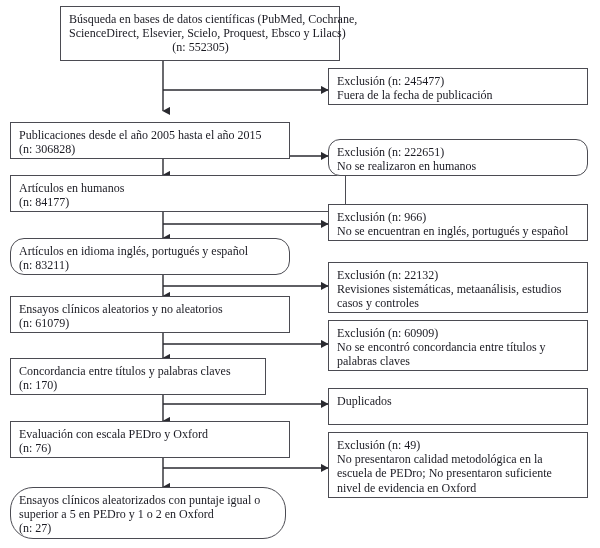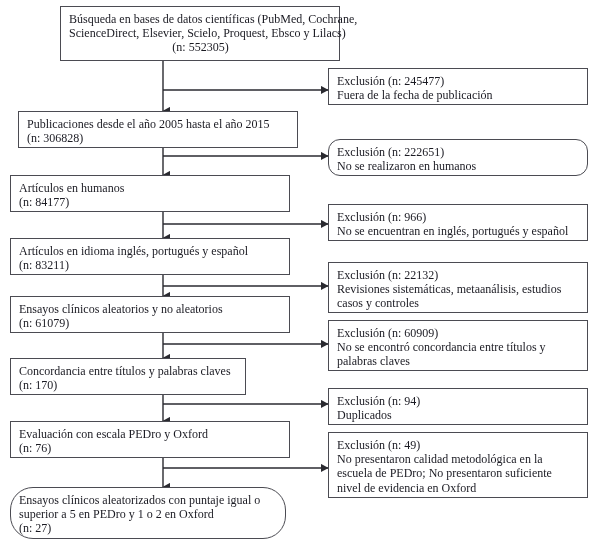--- a/index.html
+++ b/index.html
@@ -76,37 +76,37 @@
         <line x1="163" y1="468" x2="328" y2="468" marker-end="url(#arrow-right)"></line>
       </g>
   </svg>
 
   <div id="flow-nodes">
       <div class="node center" style="left: 60px; top: 6px; width: 280px; height: 55px;">
         <span class="line">Búsqueda en bases de datos científicas (PubMed, Cochrane,</span>
         <span class="line">ScienceDirect, Elsevier, Scielo, Proquest, Ebsco y Lilacs)</span>
         <span class="line">(n: 552305)</span>
       </div>
-      <div class="node left" style="left: 10px; top: 111px; width: 280px; height: 37px; margin-left: 8px;">
+      <div class="node left" style="left: 10px; top: 122px; width: 280px; height: 37px;">
         <span class="line">Publicaciones desde el año 2005 hasta el año 2015</span>
         <span class="line">(n: 306828)</span>
       </div>
-      <div class="node left" style="left: 10px; top: 175px; width: 280px; height: 37px;">
+      <div class="node left" style="left: 10px; top: 175px; width: 336px; height: 37px;">
         <span class="line">Artículos en humanos</span>
         <span class="line">(n: 84177)</span>
       </div>
-      <div class="node left" style="left: 10px; top: 238px; width: 280px; height: 37px;">
+      <div class="node left" style="left: 10px; top: 238px; width: 280px; height: 37px; border-radius: 14px;">
         <span class="line">Artículos en idioma inglés, portugués y español</span>
         <span class="line">(n: 83211)</span>
       </div>
       <div class="node left" style="left: 10px; top: 296px; width: 280px; height: 37px;">
         <span class="line">Ensayos clínicos aleatorios y no aleatorios</span>
         <span class="line">(n: 61079)</span>
       </div>
-      <div class="node left" style="left: 10px; top: 358px; width: 236px; height: 37px;">
+      <div class="node left" style="left: 10px; top: 358px; width: 256px; height: 37px;">
         <span class="line">Concordancia entre títulos y palabras claves</span>
         <span class="line">(n: 170)</span>
       </div>
       <div class="node left" style="left: 10px; top: 421px; width: 280px; height: 37px;">
         <span class="line">Evaluación con escala PEDro y Oxford</span>
         <span class="line">(n: 76)</span>
       </div>
       <div class="node left" style="left: 10px; top: 487px; width: 276px; height: 52px; border-radius: 23px;">
         <span class="line">Ensayos clínicos aleatorizados con puntaje igual o</span>
         <span class="line">superior a 5 en PEDro y 1 o 2 en Oxford</span>
@@ -130,21 +130,20 @@
         <span class="line">Exclusión (n: 22132)</span>
         <span class="line">Revisiones sistemáticas, metaanálisis, estudios</span>
         <span class="line">casos y controles</span>
       </div>
       <div class="node left" style="left: 328px; top: 320px; width: 260px; height: 51px;">
         <span class="line">Exclusión (n: 60909)</span>
         <span class="line">No se encontró concordancia entre títulos y</span>
         <span class="line">palabras claves</span>
       </div>
       <div class="node left" style="left: 328px; top: 388px; width: 260px; height: 37px;">
-        <span class="line">Exclusión (n: 94)</span>
         <span class="line">Duplicados</span>
       </div>
       <div class="node left" style="left: 328px; top: 432px; width: 260px; height: 66px;">
         <span class="line">Exclusión (n: 49)</span>
         <span class="line">No presentaron calidad metodológica en la</span>
         <span class="line">escuela de PEDro; No presentaron suficiente</span>
         <span class="line">nivel de evidencia en Oxford</span>
       </div>
     </div>
 

